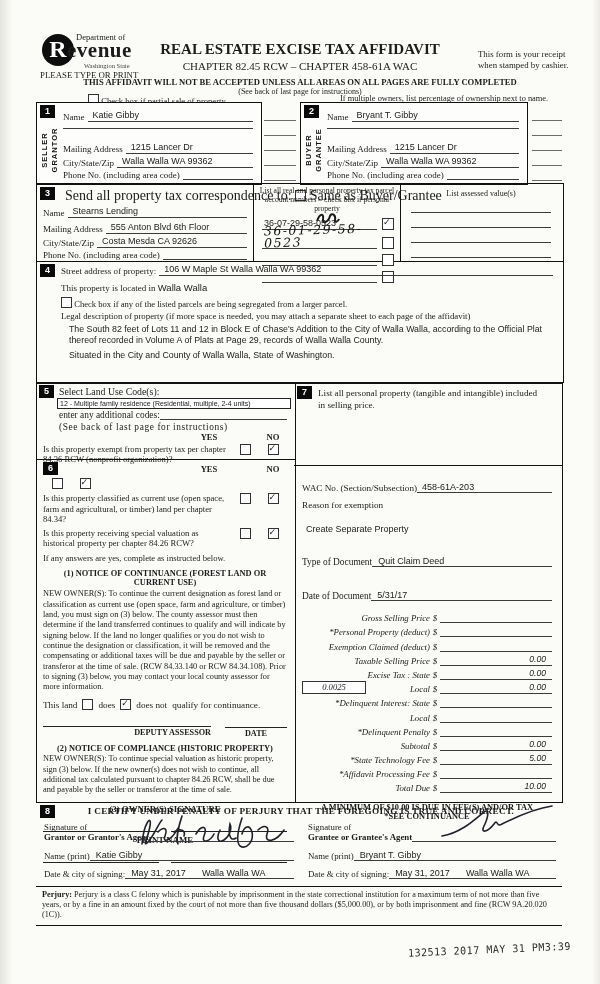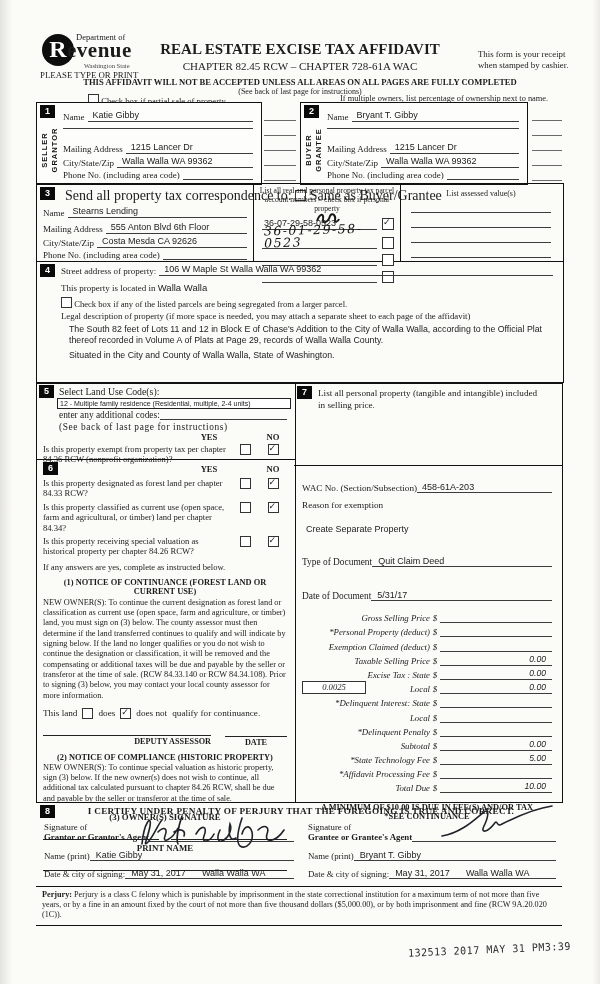--- a/index.html
+++ b/index.html
@@ -61,21 +61,21 @@
   <div class="abs" style="left:42px;top:30px;width:130px;">
     <div class="abs" style="left:0;top:4px;width:32px;height:32px;border-radius:50%;background:#0d0d0d;color:#fff;
          font:bold 24px/31px 'Liberation Serif',serif;text-align:center;">R</div>
     <div class="abs" style="left:34px;top:2px;font-size:8.5px;">Department of</div>
     <div class="abs" style="left:25px;top:8px;font-size:21px;font-weight:bold;letter-spacing:0.5px;">evenue</div>
     <div class="abs" style="left:42px;top:32px;font-size:6.5px;color:#444;">Washington State</div>
   </div>
   <div class="abs" style="left:40px;top:70px;font-size:8.8px;">PLEASE TYPE OR PRINT</div>
 
   <div class="abs b" style="left:130px;top:41px;width:340px;text-align:center;font-size:15px;">REAL ESTATE EXCISE TAX AFFIDAVIT</div>
-  <div class="abs" style="left:130px;top:60px;width:340px;text-align:center;font-size:11px;">CHAPTER 82.45 RCW – CHAPTER 728-61A WAC</div>
+  <div class="abs" style="left:130px;top:60px;width:340px;text-align:center;font-size:11px;">CHAPTER 82.45 RCW – CHAPTER 458-61A WAC</div>
 
   <div class="abs" style="left:478px;top:49px;width:110px;font-size:8.8px;line-height:11px;">
     <div>This form is your receipt</div>
     <div>when stamped by cashier.</div>
   </div>
 
   <div class="abs b" style="left:30px;top:77px;width:540px;text-align:center;font-size:8.6px;">THIS AFFIDAVIT WILL NOT BE ACCEPTED UNLESS ALL AREAS ON ALL PAGES ARE FULLY COMPLETED</div>
   <div class="abs" style="left:30px;top:87px;width:540px;text-align:center;font-size:8px;">(See back of last page for instructions)</div>
 
   <div class="abs" style="left:88px;top:94px;font-size:8.6px;">
@@ -253,21 +253,20 @@
     <div style="position:relative;padding:2px 8px 0 6px;">
       <div style="display:flex;align-items:center;">
         <span class="secnum">6</span>
         <span style="flex:1;"></span>
         <span class="ynhead">
             <span class="yncell">YES</span>
         <span class="yncell">NO</span>
           </span>
       </div>
       <div class="qrow">
-        <span class="qt">Is this property designated as forest land per chapter 84.33 RCW?</span>
         <span class="yncell"><span class="cb"></span></span>
         <span class="yncell"><span class="cb checked"></span></span>
       </div>
       <div class="qrow">
         <span class="qt">Is this property classified as current use (open space, farm and agricultural, or timber) land per chapter 84.34?</span>
         <span class="yncell"><span class="cb"></span></span>
         <span class="yncell"><span class="cb checked"></span></span>
       </div>
       <div class="qrow">
         <span class="qt">Is this property receiving special valuation as historical property per chapter 84.26 RCW?</span>

